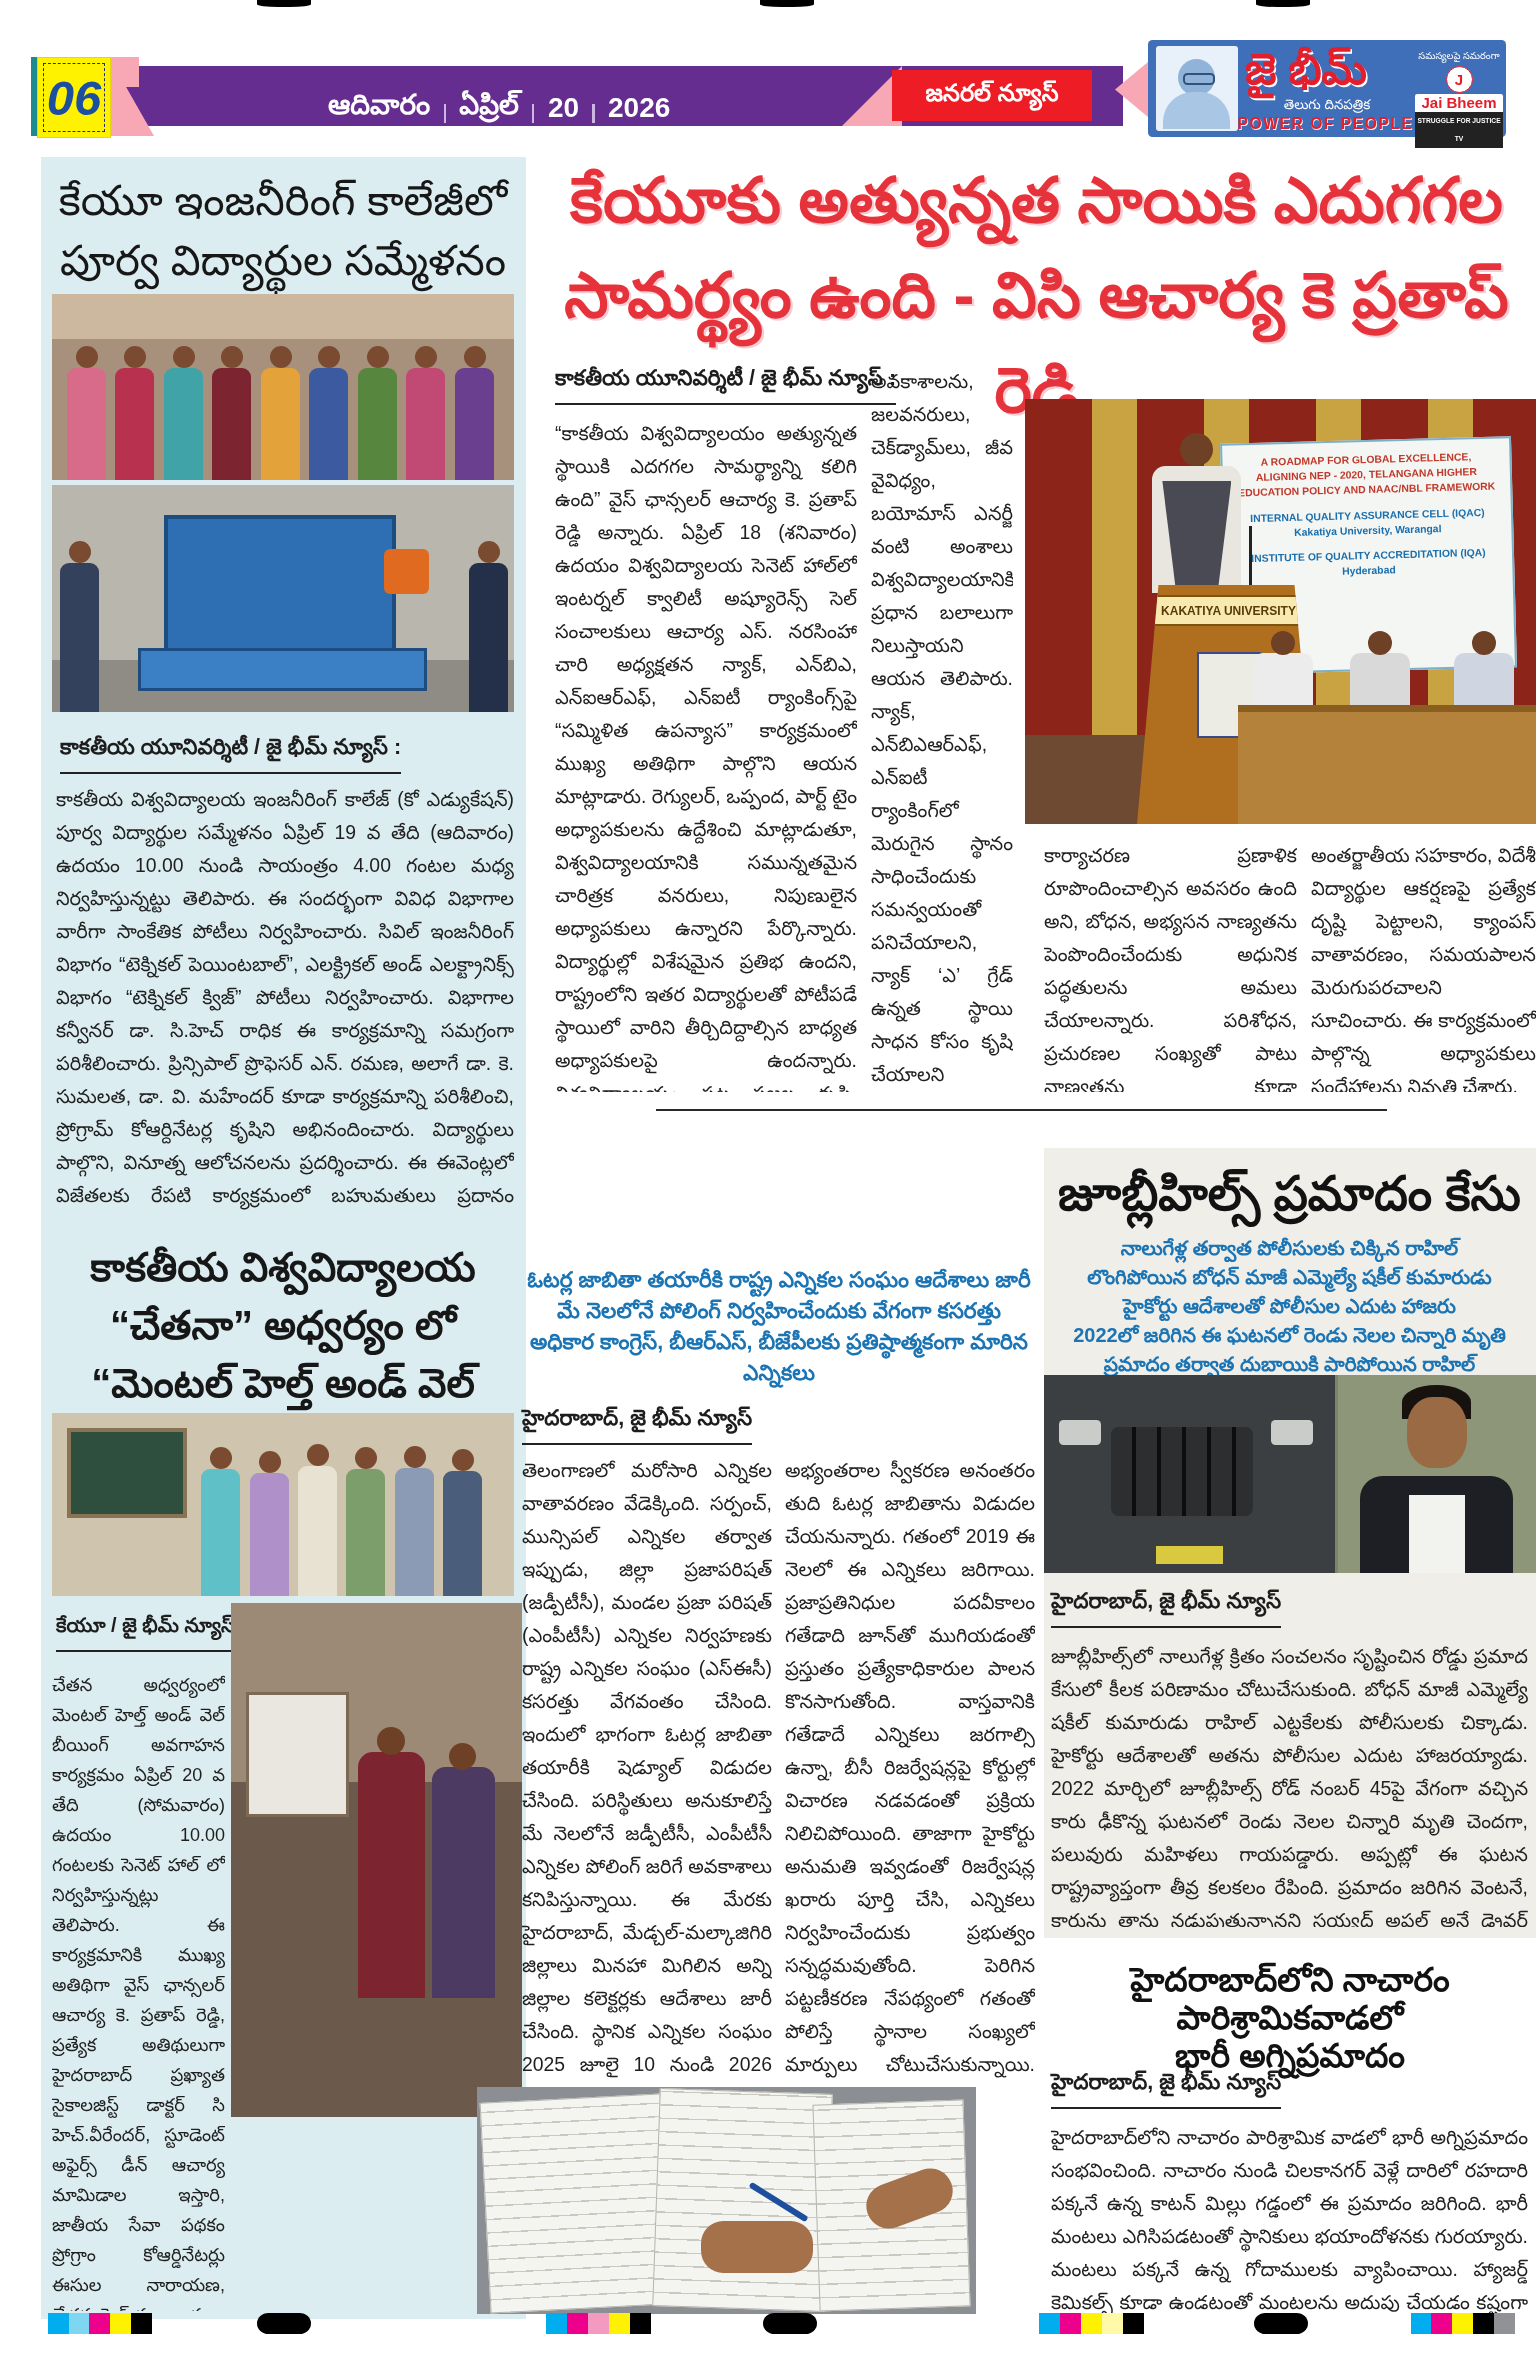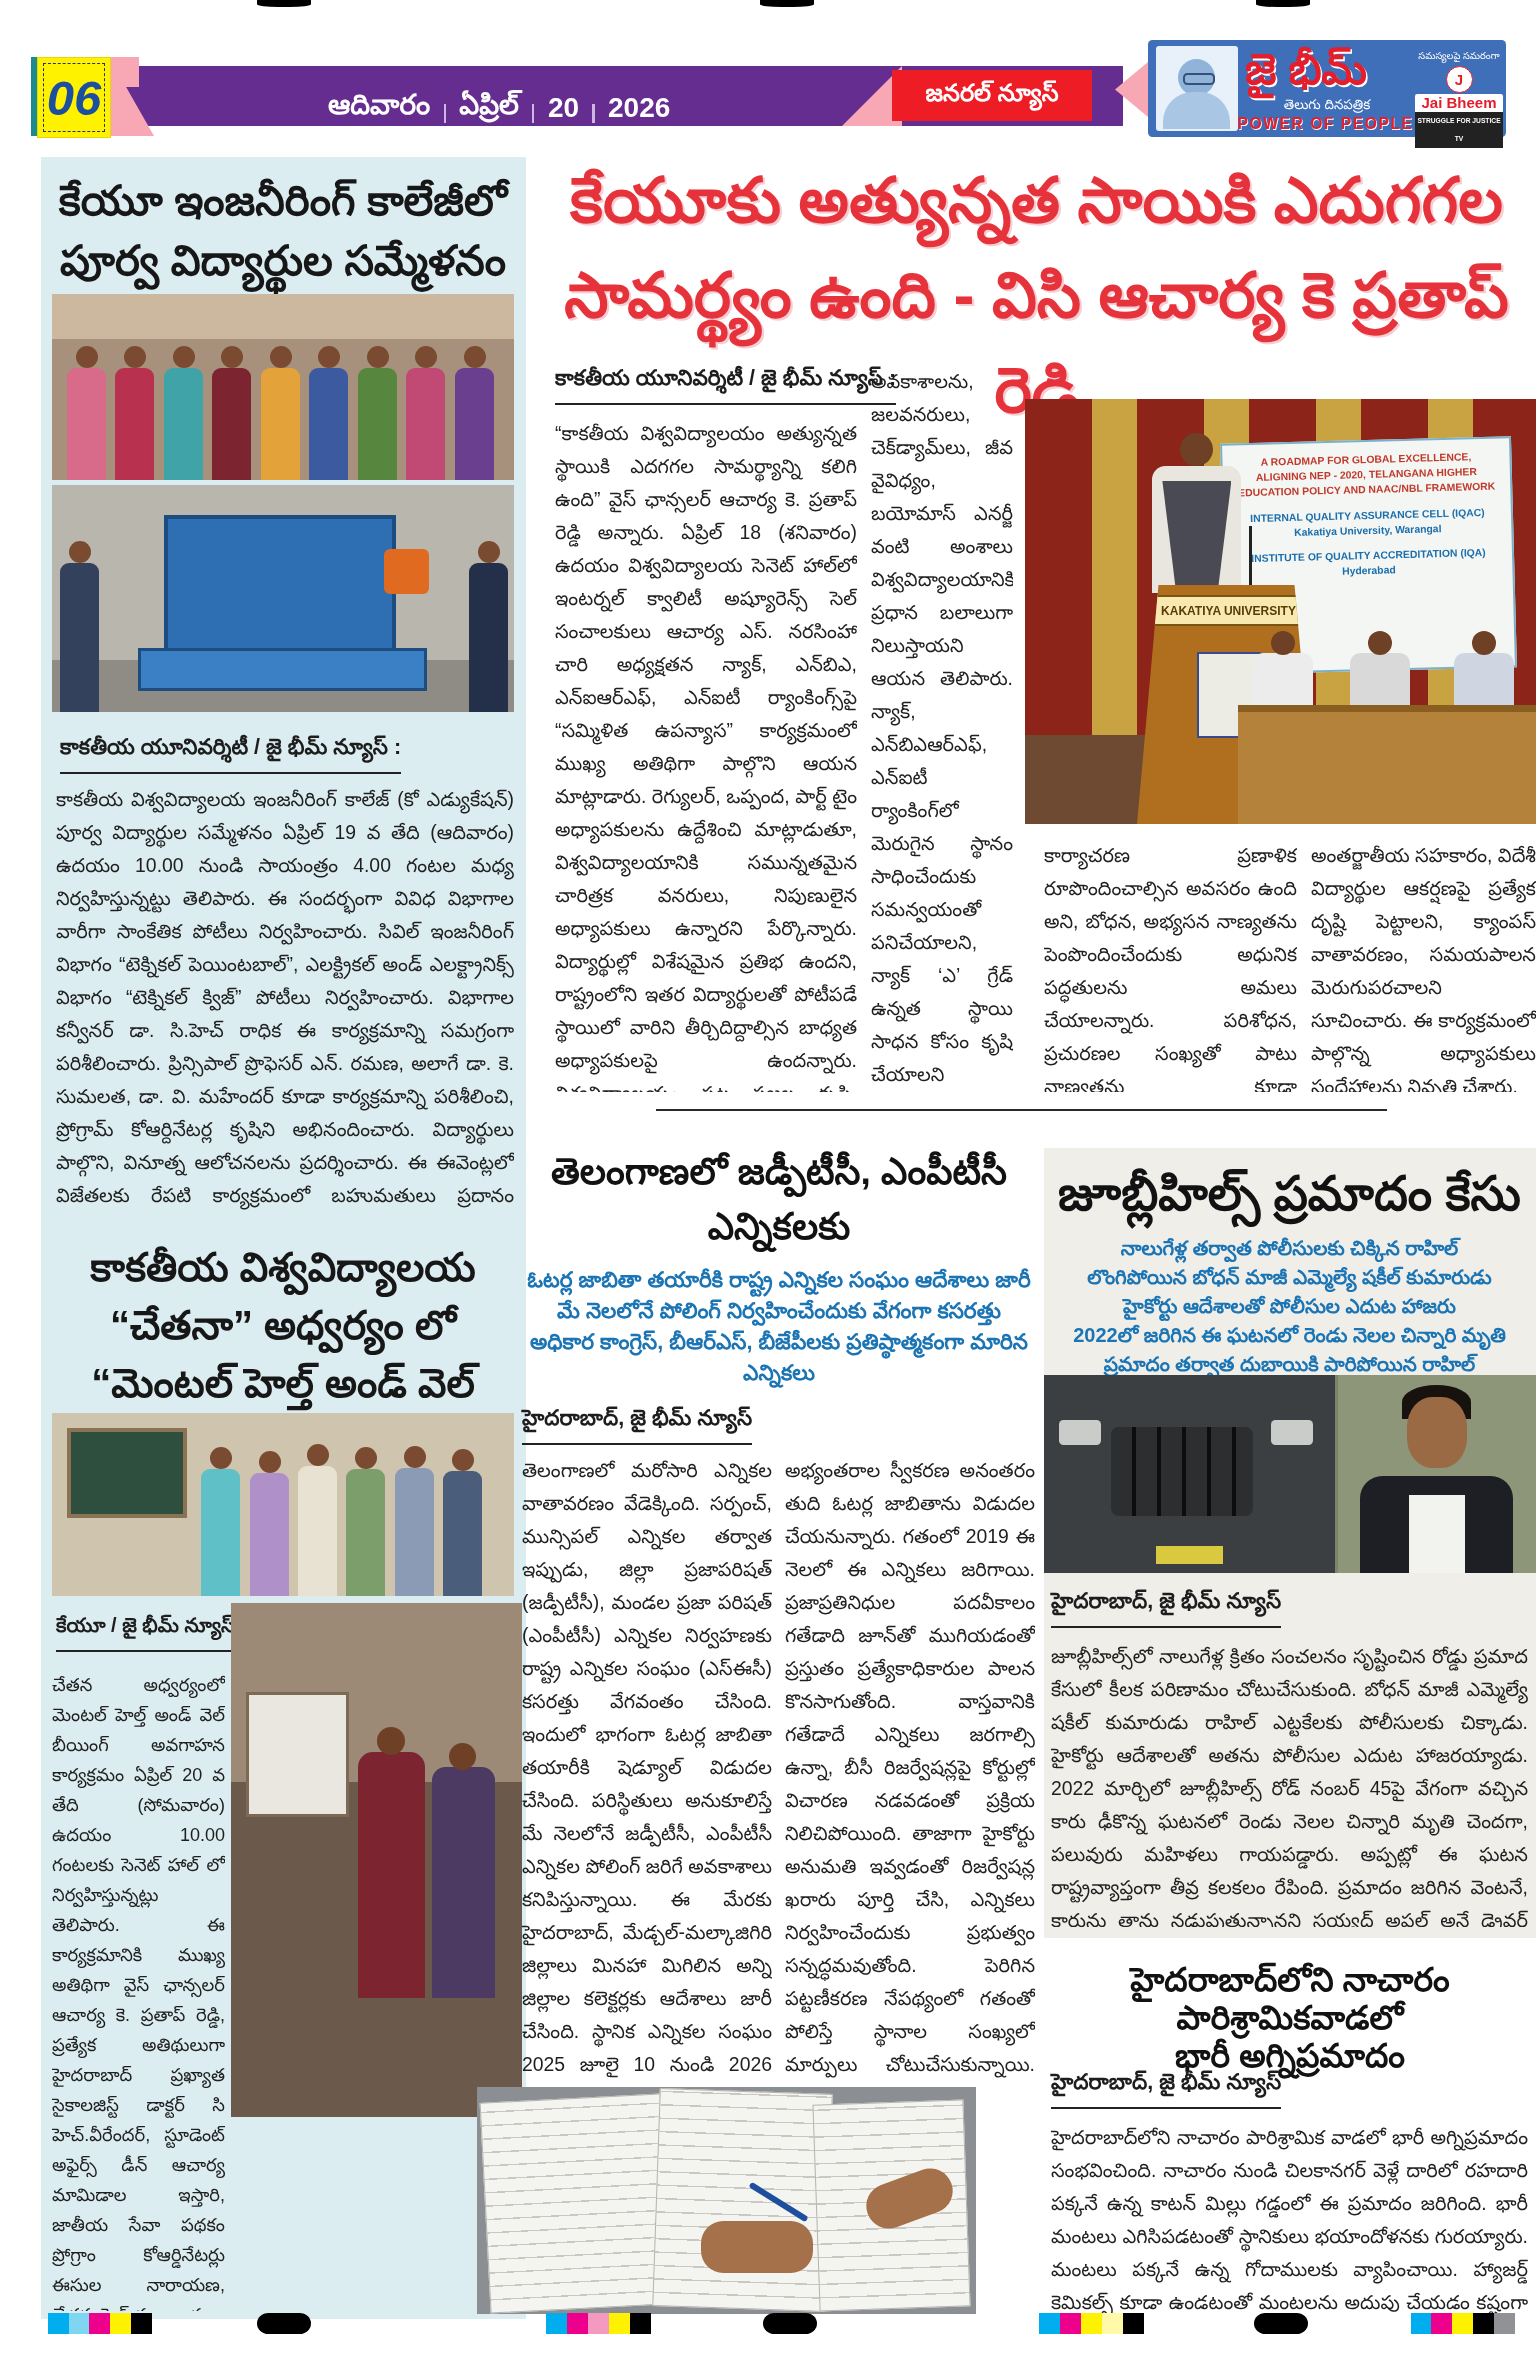--- a/index.html
+++ b/index.html
@@ -31,21 +31,21 @@
   .logo-power{position:absolute;left:88px;top:75px;width:179px;text-align:center;font-size:15.7px;font-weight:bold;color:#e41e2b;letter-spacing:1.5px;text-shadow:0.7px 0.7px 0 #ffffff;}
   .logo-right{position:absolute;left:267px;top:3px;width:88px;height:91px;text-align:center;color:#ffffff;}
   .logo-r-top{font-size:9.7px;margin-top:7px;}
   .logo-badge{width:25px;height:25px;border-radius:50%;background:#ffffff;margin:1.5px auto;border:1.5px solid #e41e2b;display:flex;align-items:center;justify-content:center;color:#e41e2b;font-weight:bold;font-size:15px;}
   .logo-jb{font-size:15px;font-weight:bold;color:#e41e2b;background:#ffffff;border-radius:2.2px;line-height:18px;}
   .logo-jb small{font-size:6.7px;color:#222;display:block;background:#222;color:#fff;}
   .logo-r-bot{font-size:9.7px;margin-top:2.2px;}
   
   .main-headline{left:537px;top:153px;width:999px;height:201px;color:#e6333b;font-weight:bold;text-align:center;font-size:63px;line-height:95px;text-shadow:2.2px 2.2px 0 #f6cdd3;}
   .leftcol-bg{left:41px;top:157px;width:485px;height:2162px;background:#dcedf1;}
-  .left-h1{left:48px;top:171px;width:470px;text-align:center;font-weight:bold;color:#171717;font-size:42px;line-height:60px;}
+  .left-h1{left:48px;top:171px;width:470px;text-align:center;font-weight:normal;color:#171717;font-size:42px;line-height:60px;}
   .left-h2{left:48px;top:1238px;width:470px;text-align:center;font-weight:bold;color:#171717;font-size:40px;line-height:58px;}
   .byline{font-weight:bold;color:#1d1d1d;font-size:21.6px;border-bottom:2.2px solid #222;padding-bottom:7.5px;display:inline-block;}
   .body-txt{color:#1f1f1f;font-size:19.4px;line-height:33px;overflow:hidden;}
   .mid-h{left:518px;top:1144px;width:522px;text-align:center;font-weight:bold;color:#121212;font-size:37px;line-height:55px;}
   .mid-subs{left:518px;top:1264px;width:522px;text-align:center;color:#1b74b4;font-weight:bold;font-size:21.6px;line-height:31px;}
   .gray-block{left:1044px;top:1148px;width:492px;height:790px;background:#efeee9;}
   .jub-h{left:1047px;top:1167px;width:485px;text-align:center;font-weight:bold;color:#121212;font-size:48px;line-height:54px;}
   .jub-subs{left:1047px;top:1234px;width:485px;text-align:center;color:#1b74b4;font-weight:bold;font-size:20px;line-height:29px;}
   .fire-h{left:1044px;top:1961px;width:492px;text-align:center;font-weight:bold;color:#121212;font-size:33px;line-height:38px;}
   .sep-line{left:656px;top:1109px;width:731px;height:2.2px;background:#2a2a2a;}
@@ -244,21 +244,20 @@
       <div class="tbl"></div>
     </div>
   </div>
 
   <div class="abs body-txt jt" style="left:1044px;top:839px;width:253px;height:253px;">కార్యాచరణ ప్రణాళిక రూపొందించాల్సిన అవసరం ఉంది అని, బోధన, అభ్యసన నాణ్యతను పెంపొందించేందుకు అధునిక పద్ధతులను అమలు చేయాలన్నారు. పరిశోధన, ప్రచురణల సంఖ్యతో పాటు నాణ్యతను కూడా మెరుగుపరుచుకొనేలా దృష్టి సారించాలని, ఫ్యాకల్టీ డెవలప్‌మెంట్ కార్యక్రమాలను విస్తృతంగా నిర్వహించాలని సూచించారు.</div>
   <div class="abs body-txt jt" style="left:1311px;top:839px;width:225px;height:253px;">అంతర్జాతీయ సహకారం, విదేశీ విద్యార్థుల ఆకర్షణపై ప్రత్యేక దృష్టి పెట్టాలని, క్యాంపస్ వాతావరణం, సమయపాలన మెరుగుపరచాలని సూచించారు. ఈ కార్యక్రమంలో పాల్గొన్న అధ్యాపకులు సందేహాలను నివృత్తి చేశారు.</div>
 
   <div class="abs sep-line"></div>
 
   <div class="abs mid-h">
-    <div>తెలంగాణలో జడ్పీటీసీ, ఎంపీటీసీ ఎన్నికలకు</div>
   </div>
   <div class="abs mid-subs">
     <div>ఓటర్ల జాబితా తయారీకి రాష్ట్ర ఎన్నికల సంఘం ఆదేశాలు జారీ</div>
     <div>మే నెలలోనే పోలింగ్ నిర్వహించేందుకు వేగంగా కసరత్తు</div>
     <div>అధికార కాంగ్రెస్, బీఆర్‌ఎస్, బీజేపీలకు ప్రతిష్ఠాత్మకంగా మారిన ఎన్నికలు</div>
   </div>
   <div class="abs" style="left:522px;top:1405px;">
     <span class="byline">హైదరాబాద్, జై భీమ్ న్యూస్</span>
   </div>
   <div class="abs body-txt jt" style="left:522px;top:1454px;width:250px;height:626px;">తెలంగాణలో మరోసారి ఎన్నికల వాతావరణం వేడెక్కింది. సర్పంచ్, మున్సిపల్ ఎన్నికల తర్వాత ఇప్పుడు, జిల్లా ప్రజాపరిషత్ (జడ్పీటీసీ), మండల ప్రజా పరిషత్ (ఎంపీటీసీ) ఎన్నికల నిర్వహణకు రాష్ట్ర ఎన్నికల సంఘం (ఎస్ఈసీ) కసరత్తు వేగవంతం చేసింది. ఇందులో భాగంగా ఓటర్ల జాబితా తయారీకి షెడ్యూల్ విడుదల చేసింది. పరిస్థితులు అనుకూలిస్తే మే నెలలోనే జడ్పీటీసీ, ఎంపీటీసీ ఎన్నికల పోలింగ్ జరిగే అవకాశాలు కనిపిస్తున్నాయి. ఈ మేరకు హైదరాబాద్, మేడ్చల్-మల్కాజిగిరి జిల్లాలు మినహా మిగిలిన అన్ని జిల్లాల కలెక్టర్లకు ఆదేశాలు జారీ చేసింది. స్థానిక ఎన్నికల సంఘం 2025 జూలై 10 నుండి 2026 ఫిబ్రవరి 5 వరకు నవీకరించిన ఓటర్ల జాబితా ఆధారంగా ఈ ప్రక్రియను చేపడుతున్నారు. నియోజకవర్గాల వారీగా ఓటర్ల గుర్తింపు, వారిని గ్రామ పంచాయతీలు, పోలింగ్ కేంద్రాలకు అనుబంధం నిర్ధారించాలని అధికారులను ఆదేశించింది. ఈ నెల 23వ తేదీలోగా నివేదించాలని, ఆ తర్వాత వచ్చే ఎన్నికల వరకు విడుదల చేసే అభ్యంతరాలను స్వీకరిస్తారని ఎస్ఈసీ స్పష్టం చేసింది.</div>

